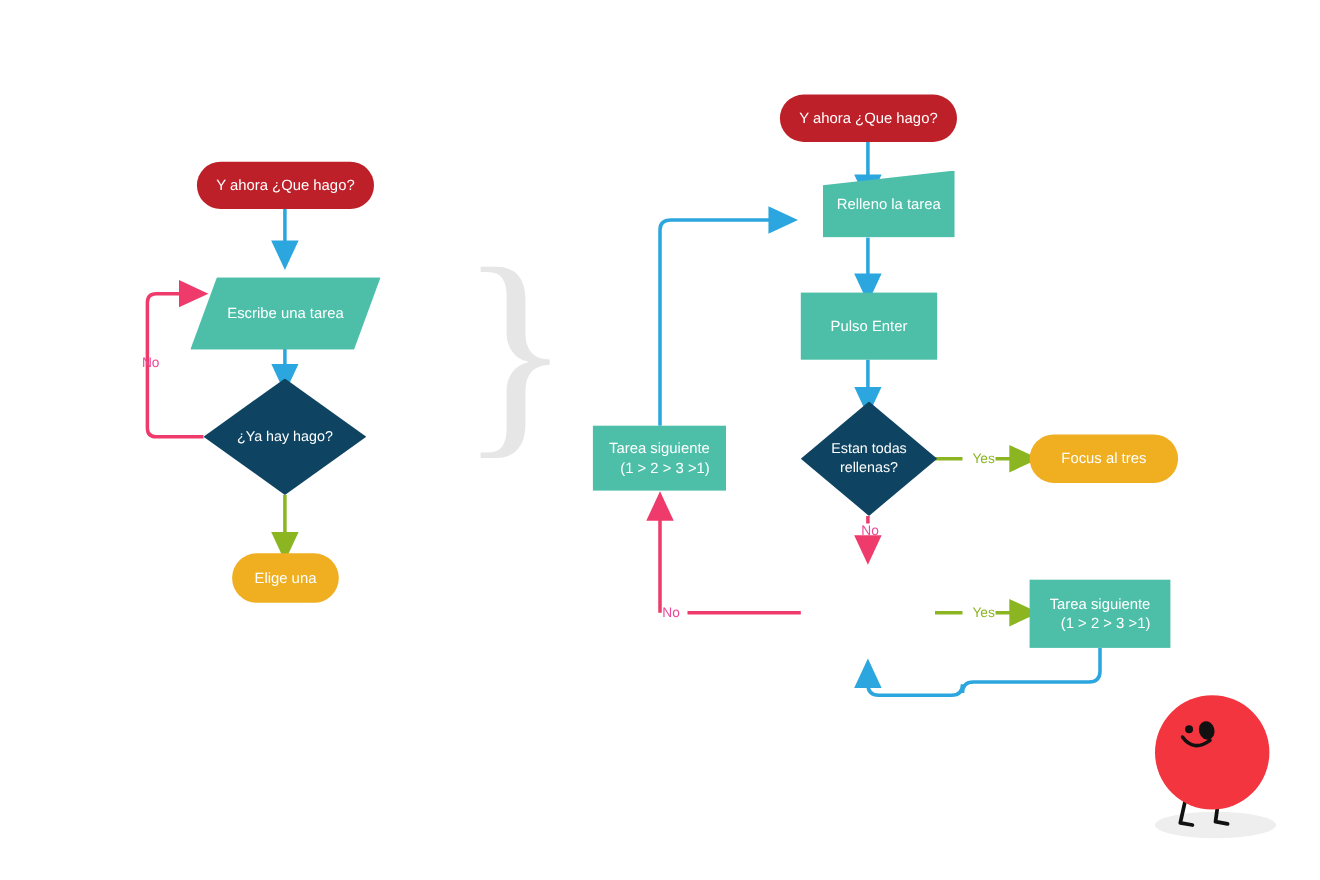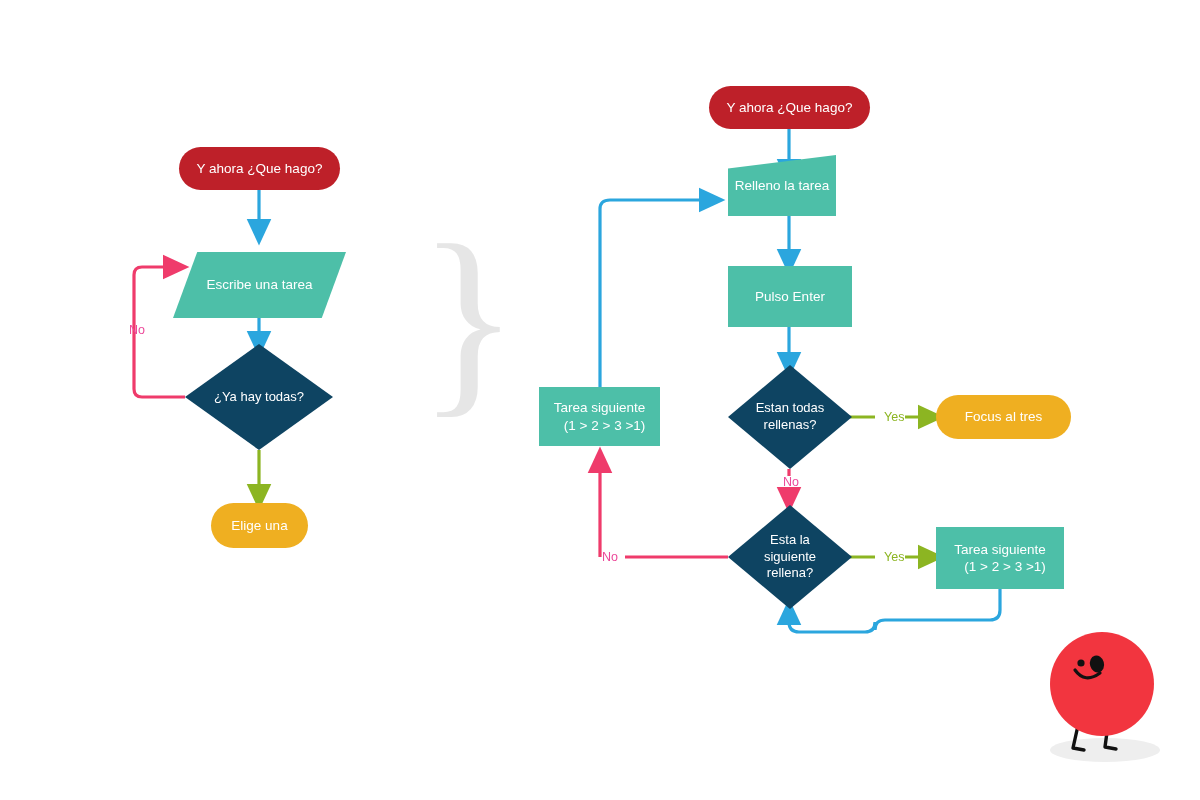--- a/index.html
+++ b/index.html
@@ -172,59 +172,53 @@
     <span class="txt">Y ahora ¿Que hago?</span>
   </div>
 
   <div class="node n-para" style="left:173px; top:232px; width:173px; height:66px;margin-top:20px;">
     <span class="shape"></span>
     <span class="txt">Escribe una tarea</span>
   </div>
 
   <div class="node n-dia" style="left:185px; top:344px; width:148px; height:106px;">
     <span class="shape"></span>
-    <span class="txt">¿Ya hay todas?</span>
+    <span class="txt">¿Ya hay hago?</span>
   </div>
 
   <div class="node n-amber" style="left:211px; top:503px; width:97px; height:45px;">
     <span class="txt">Elige una</span>
   </div>
 
   <div class="elabel no" style="left:129px; top:323px;">No</div>
   <div class="elabel yes" style="left:253px; top:486px;">Si</div>
 
   <div class="node n-term" style="left:709px; top:86px; width:161px; height:43px;">
     <span class="txt">Y ahora ¿Que hago?</span>
   </div>
 
-  <div class="node n-trap" style="left:728px; top:155px; width:108px; height:61px;">
+  <div class="node n-trap" style="left:748px; top:155px; width:120px; height:61px;">
     <span class="shape"></span>
     <span class="txt">Relleno la tarea</span>
   </div>
 
   <div class="node n-proc" style="left:728px; top:266px; width:124px; height:61px;">
     <span class="txt">Pulso Enter</span>
   </div>
 
   <div class="node n-dia" style="left:728px; top:365px; width:124px; height:104px;">
     <span class="shape"></span>
     <span class="txt">Estan todas
 rellenas?</span>
   </div>
 
   <div class="node n-amber" style="left:936px; top:395px; width:135px; height:44px;">
     <span class="txt">Focus al tres</span>
   </div>
 
-  <div class="node n-dia" style="left:728px; top:505px; width:124px; height:104px;">
-    <span class="shape"></span>
-    <span class="txt">Esta la
-siguiente
-rellena?</span>
-  </div>
 
   <div class="node n-proc" style="left:539px; top:387px; width:121px; height:59px;">
     <span class="txt">Tarea siguiente
 (1 &gt; 2 &gt; 3 &gt;1)</span>
   </div>
 
   <div class="node n-proc" style="left:936px; top:527px; width:128px; height:62px;">
     <span class="txt">Tarea siguiente
 (1 &gt; 2 &gt; 3 &gt;1)</span>
   </div>

